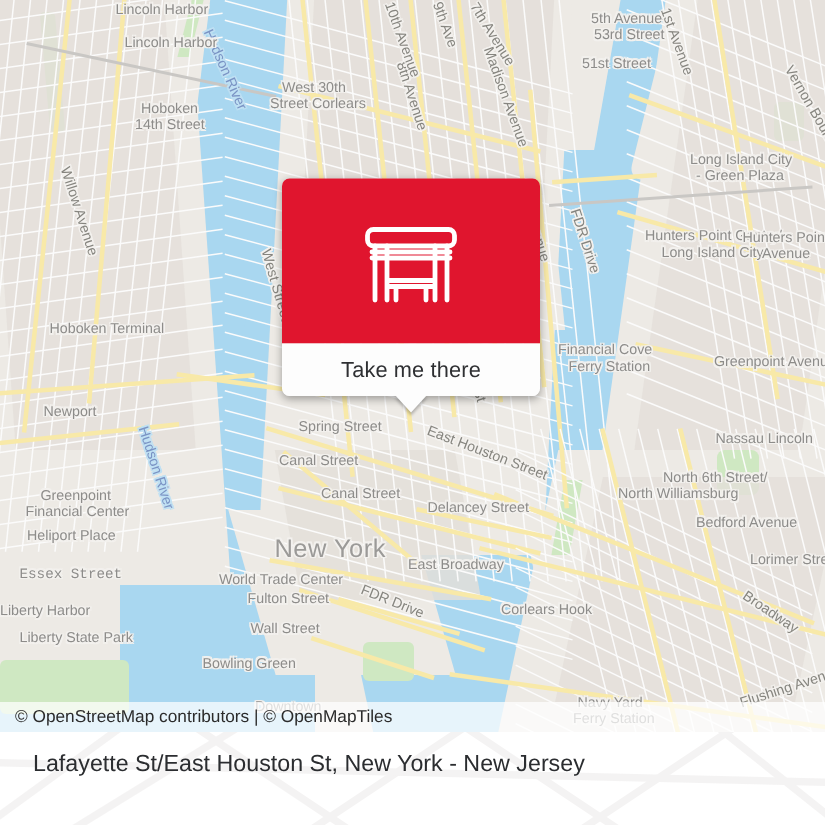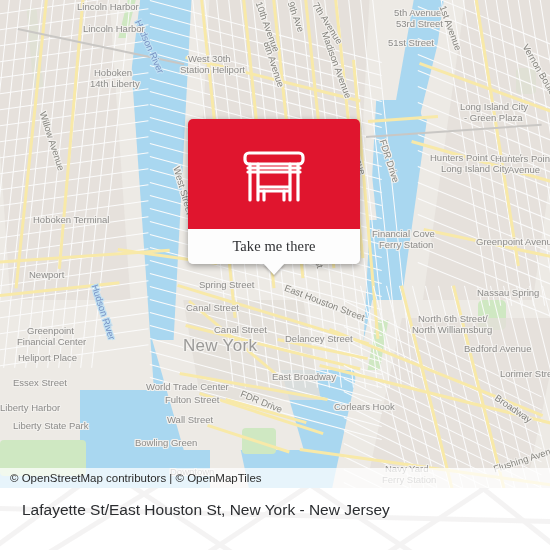--- a/index.html
+++ b/index.html
@@ -106,21 +106,20 @@
     justify-content: center;
   }
   #popup-bottom {
     height: 35px;
     background: #fdfdfd;
     border-radius: 0 0 5px 5px;
     display: flex;
     align-items: center;
     justify-content: center;
     position: relative;
-    font-family: Liberation Serif, serif;
   }
   #popup-label {
     font-size: 14.5px;
     color: #2f3033;
     letter-spacing: .1px;
   }
   #popup-tail {
     position: absolute;
     left: 50%;
     margin-left: -11px;
@@ -404,53 +403,53 @@
         <div class="road major" style="left: 118px; top: 248px; width: 100px; height: 3.4px; transform: rotate(8deg);"></div>
         <div class="road major" style="left: 368px; top: 120px; width: 70px; height: 2.6px; transform: rotate(-4deg);"></div>
         <div class="road major" style="left: 278px; top: 338px; width: 92px; height: 3.2px; transform: rotate(12deg);"></div>
         <div class="road major" style="left: 226px; top: 398px; width: 84px; height: 3.2px; transform: rotate(16deg);"></div>
         <div class="road major" style="left: 208px; top: 424px; width: 86px; height: 3.2px; transform: rotate(18deg);"></div>
         <div class="rail" style="left: 366px; top: 136px; width: 176px; height: 1.6px; transform: rotate(-4deg);"></div>
         <div class="rail" style="left: 18px; top: 28px; width: 170px; height: 1.6px; transform: rotate(12deg);"></div>
       </div>
 
     <div id="labels">
-        <div class="mlabel city" style="left: 183px; top: 340px;">New York</div>
+        <div class="mlabel city" style="left: 183px; top: 360px;">New York</div>
         <div class="mlabel water-name" style="left: 143px; top: 18px; transform: rotate(66deg);">Hudson River</div>
         <div class="mlabel water-name" style="left: 100px; top: 283px; transform: rotate(72deg);">Hudson River</div>
         <div class="mlabel " style="left: 77px; top: 1px;">Lincoln Harbor</div>
         <div class="mlabel " style="left: 83px; top: 23px;">Lincoln Harbor</div>
         <div class="mlabel " style="left: 94px; top: 67px;">Hoboken</div>
-        <div class="mlabel " style="left: 90px; top: 78px;">14th Liberty</div>
+        <div class="mlabel " style="left: 90px; top: 78px;">14th Street</div>
         <div class="mlabel " style="left: 188px; top: 53px;">West 30th</div>
-        <div class="mlabel " style="left: 180px; top: 64px;">Station Heliport</div>
+        <div class="mlabel " style="left: 180px; top: 64px;">Street Corlears</div>
         <div class="mlabel " style="left: 394px; top: 7px;">5th Avenue–</div>
         <div class="mlabel " style="left: 396px; top: 18px;">53rd Street</div>
         <div class="mlabel " style="left: 388px; top: 37px;">51st Street</div>
         <div class="mlabel " style="left: 460px; top: 101px;">Long Island City</div>
         <div class="mlabel " style="left: 464px; top: 112px;">- Green Plaza</div>
         <div class="mlabel " style="left: 430px; top: 152px;">Hunters Point Gantry/</div>
         <div class="mlabel " style="left: 441px; top: 163px;">Long Island City</div>
         <div class="mlabel " style="left: 33px; top: 214px;">Hoboken Terminal</div>
         <div class="mlabel " style="left: 29px; top: 269px;">Newport</div>
         <div class="mlabel " style="left: 372px; top: 228px;">Financial Cove</div>
         <div class="mlabel " style="left: 379px; top: 239px;">Ferry Station</div>
         <div class="mlabel " style="left: 476px; top: 236px;">Greenpoint Avenue</div>
         <div class="mlabel " style="left: 199px; top: 279px;">Spring Street</div>
         <div class="mlabel " style="left: 186px; top: 302px;">Canal Street</div>
         <div class="mlabel " style="left: 214px; top: 324px;">Canal Street</div>
         <div class="mlabel " style="left: 285px; top: 333px;">Delancey Street</div>
-        <div class="mlabel " style="left: 477px; top: 287px;">Nassau Spring</div>
+        <div class="mlabel " style="left: 477px; top: 287px;">Nassau Lincoln</div>
         <div class="mlabel " style="left: 495px; top: 153px;">Hunters Point</div>
         <div class="mlabel " style="left: 508px; top: 164px;">Avenue</div>
         <div class="mlabel " style="left: 27px; top: 325px;">Greenpoint</div>
         <div class="mlabel " style="left: 17px; top: 336px;">Financial Center</div>
         <div class="mlabel " style="left: 18px; top: 352px;">Heliport Place</div>
-        <div class="mlabel " style="left: 13px; top: 377px;">Essex Street</div>
-        <div class="mlabel " style="left: 418px; top: 313px;">North 6th Street/</div>
+        <div class="mlabel " style="left: 13px; top: 377px; font-family: Liberation Mono, monospace;">Essex Street</div>
+        <div class="mlabel " style="left: 442px; top: 313px;">North 6th Street/</div>
         <div class="mlabel " style="left: 412px; top: 324px;">North Williamsburg</div>
         <div class="mlabel " style="left: 464px; top: 343px;">Bedford Avenue</div>
         <div class="mlabel " style="left: 500px; top: 368px;">Lorimer Street</div>
         <div class="mlabel " style="left: 146px; top: 381px; text-align: center;">World Trade Center</div>
         <div class="mlabel " style="left: 272px; top: 371px;">East Broadway</div>
         <div class="mlabel " style="left: 165px; top: 394px;">Fulton Street</div>
         <div class="mlabel " style="left: 334px; top: 401px;">Corlears Hook</div>
         <div class="mlabel " style="left: 167px; top: 414px;">Wall Street</div>
         <div class="mlabel " style="left: 0px; top: 402px;">Liberty Harbor</div>
         <div class="mlabel " style="left: 13px; top: 420px;">Liberty State Park</div>

